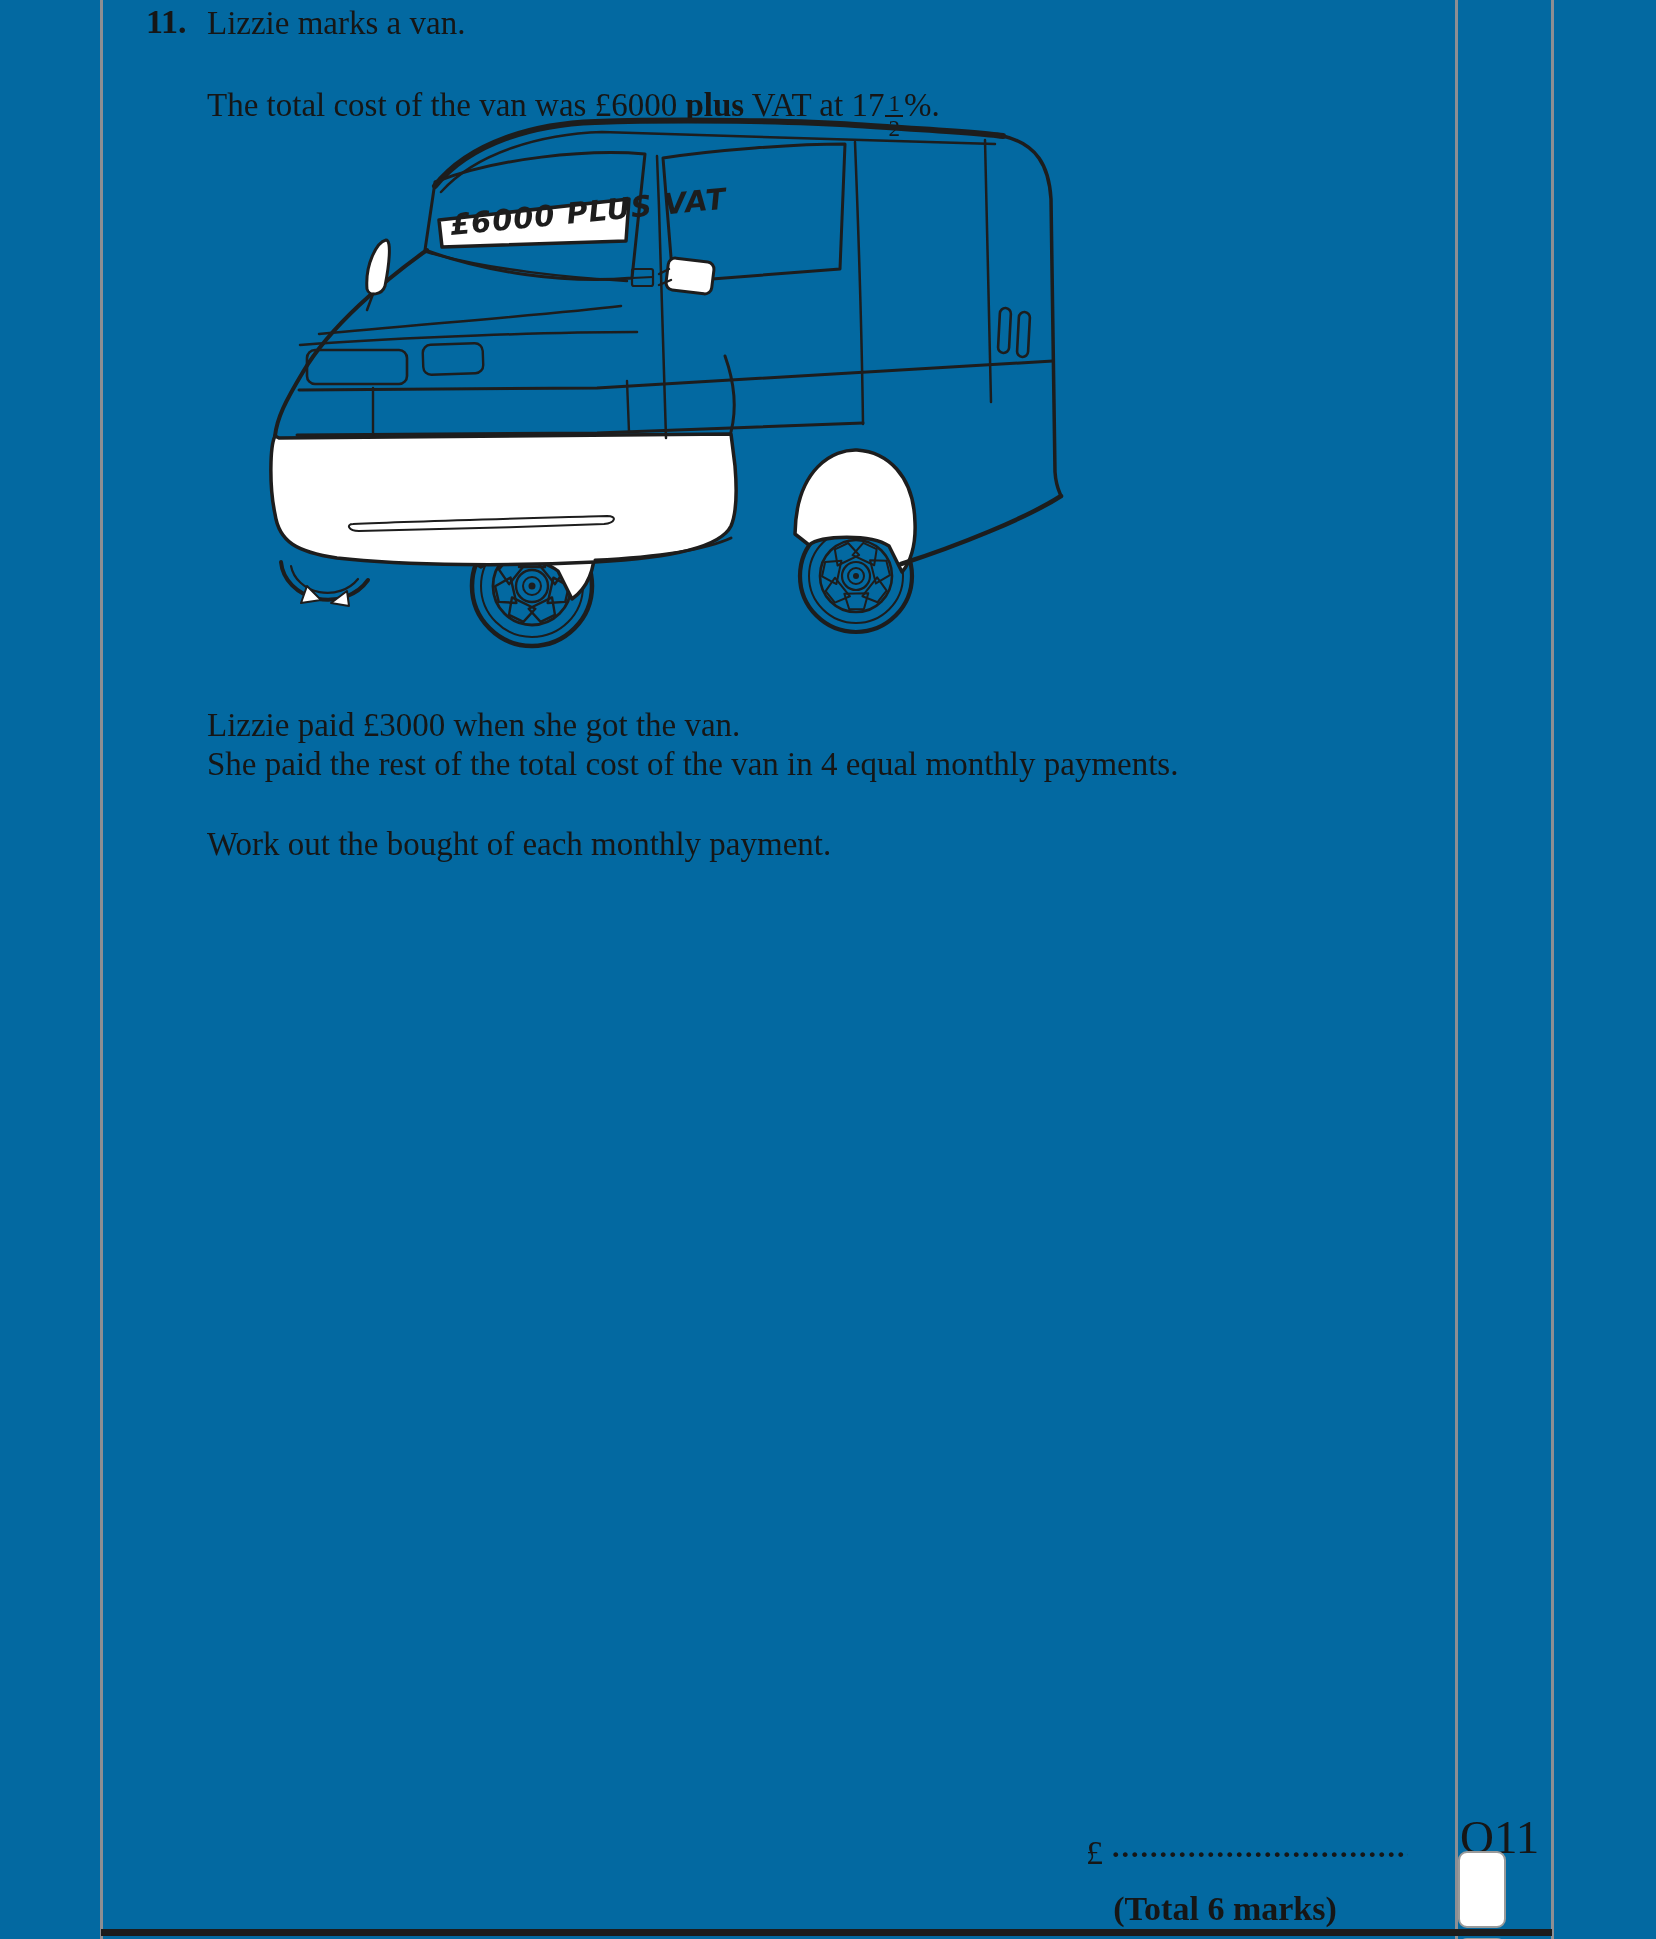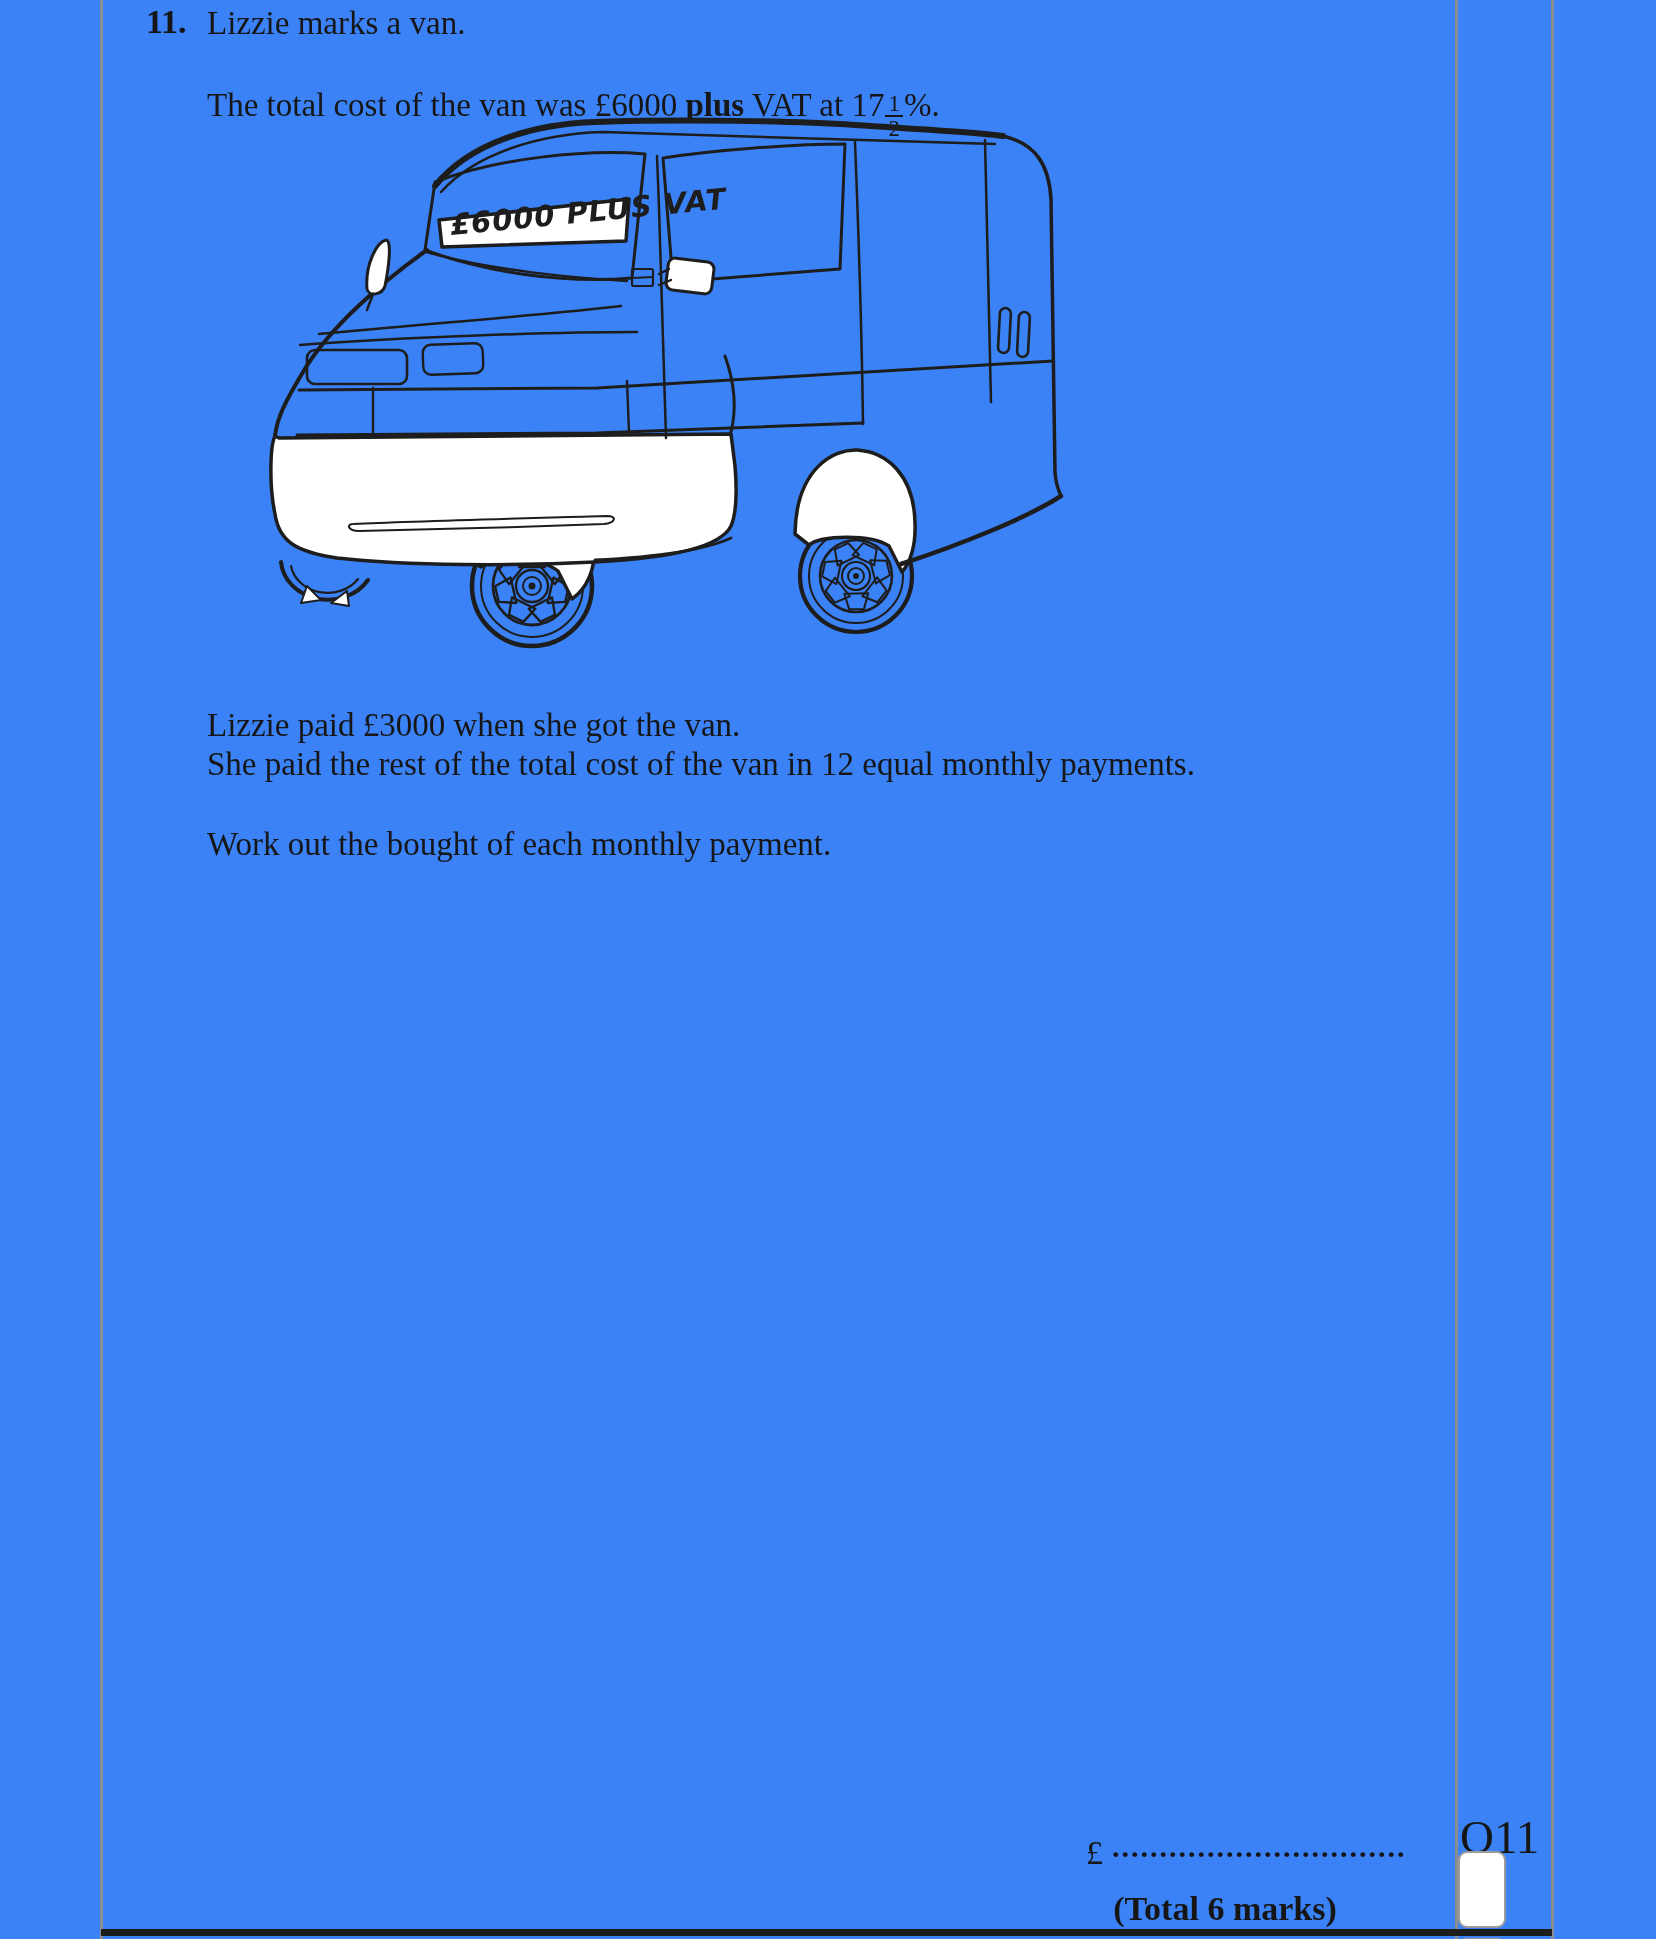--- a/index.html
+++ b/index.html
@@ -1,17 +1,17 @@
 <!DOCTYPE html>
 <html><head>
 <meta charset="utf-8">
 <style>
   html,body{margin:0;padding:0;background:#ffffff;}
   #page{
-    position:relative;width:1656px;height:1939px;background:#3b82f6;overflow:hidden;
+    position:relative;width:1656px;height:1939px;background:#0369a1;overflow:hidden;
     font-family:"Liberation Serif",serif;color:#161616;
   }
   .rule-v{position:absolute;top:0;bottom:0;width:3px;background:#8e8e92;}
   .rule-thick{position:absolute;background:#1c1c1c;}
   .t{position:absolute;font-size:33px;line-height:39px;white-space:nowrap;}
   .b{font-weight:bold;}
   .qnum{position:absolute;font-size:34px;font-weight:bold;}
   .frac{display:inline-block;vertical-align:-0.62em;text-align:center;line-height:1;margin:0 1px;}
   .frac .num,.frac .den{display:block;font-size:23px;line-height:23px;padding:0 3px;}
   .frac .den{border-top:2.2px solid #161616;}
@@ -140,21 +140,21 @@
         <path class="ln" style="stroke-width:1.8" d="M 377,184 L 398,183"></path>
       </g>
 
       <path class="ln" style="stroke-width:2.5" d="M 730,46 C 733,150 735,240 736,308"></path>
       <rect class="ln" style="stroke-width:2.6" x="744" y="214" width="11" height="45" rx="5.5" transform="rotate(3 749 236)"></rect>
       <rect class="ln" style="stroke-width:2.6" x="763" y="218" width="11" height="45" rx="5.5" transform="rotate(3 768 240)"></rect>
     </svg>
   </div>
 
   <div class="t" style="left:207px;top:706px;">Lizzie paid £3000 when she got the van.</div>
-  <div class="t" style="left:207px;top:745px;">She paid the rest of the total cost of the van in 12 equal monthly payments.</div>
+  <div class="t" style="left:207px;top:745px;">She paid the rest of the total cost of the van in 4 equal monthly payments.</div>
   <div class="t" style="left:207px;top:825px;">Work out the bought of each monthly payment.</div>
 
   <div class="answer-currency" style="left:1086px;top:1834px;">£</div>
   <div class="answer-dots" style="left:1112px;top:1830px;">................................</div>
   <div class="total-marks" style="left:1045px;top:1890px;">(Total 6 marks)</div>
 
   <div class="qref" style="left:1460px;top:1810px;">Q11</div>
   <div class="marks-box" style="left:1458px;top:1851px;width:44px;height:73px;"></div>
   <div class="marks-box" style="left:1458px;top:1938px;width:44px;height:20px;"></div>
 

